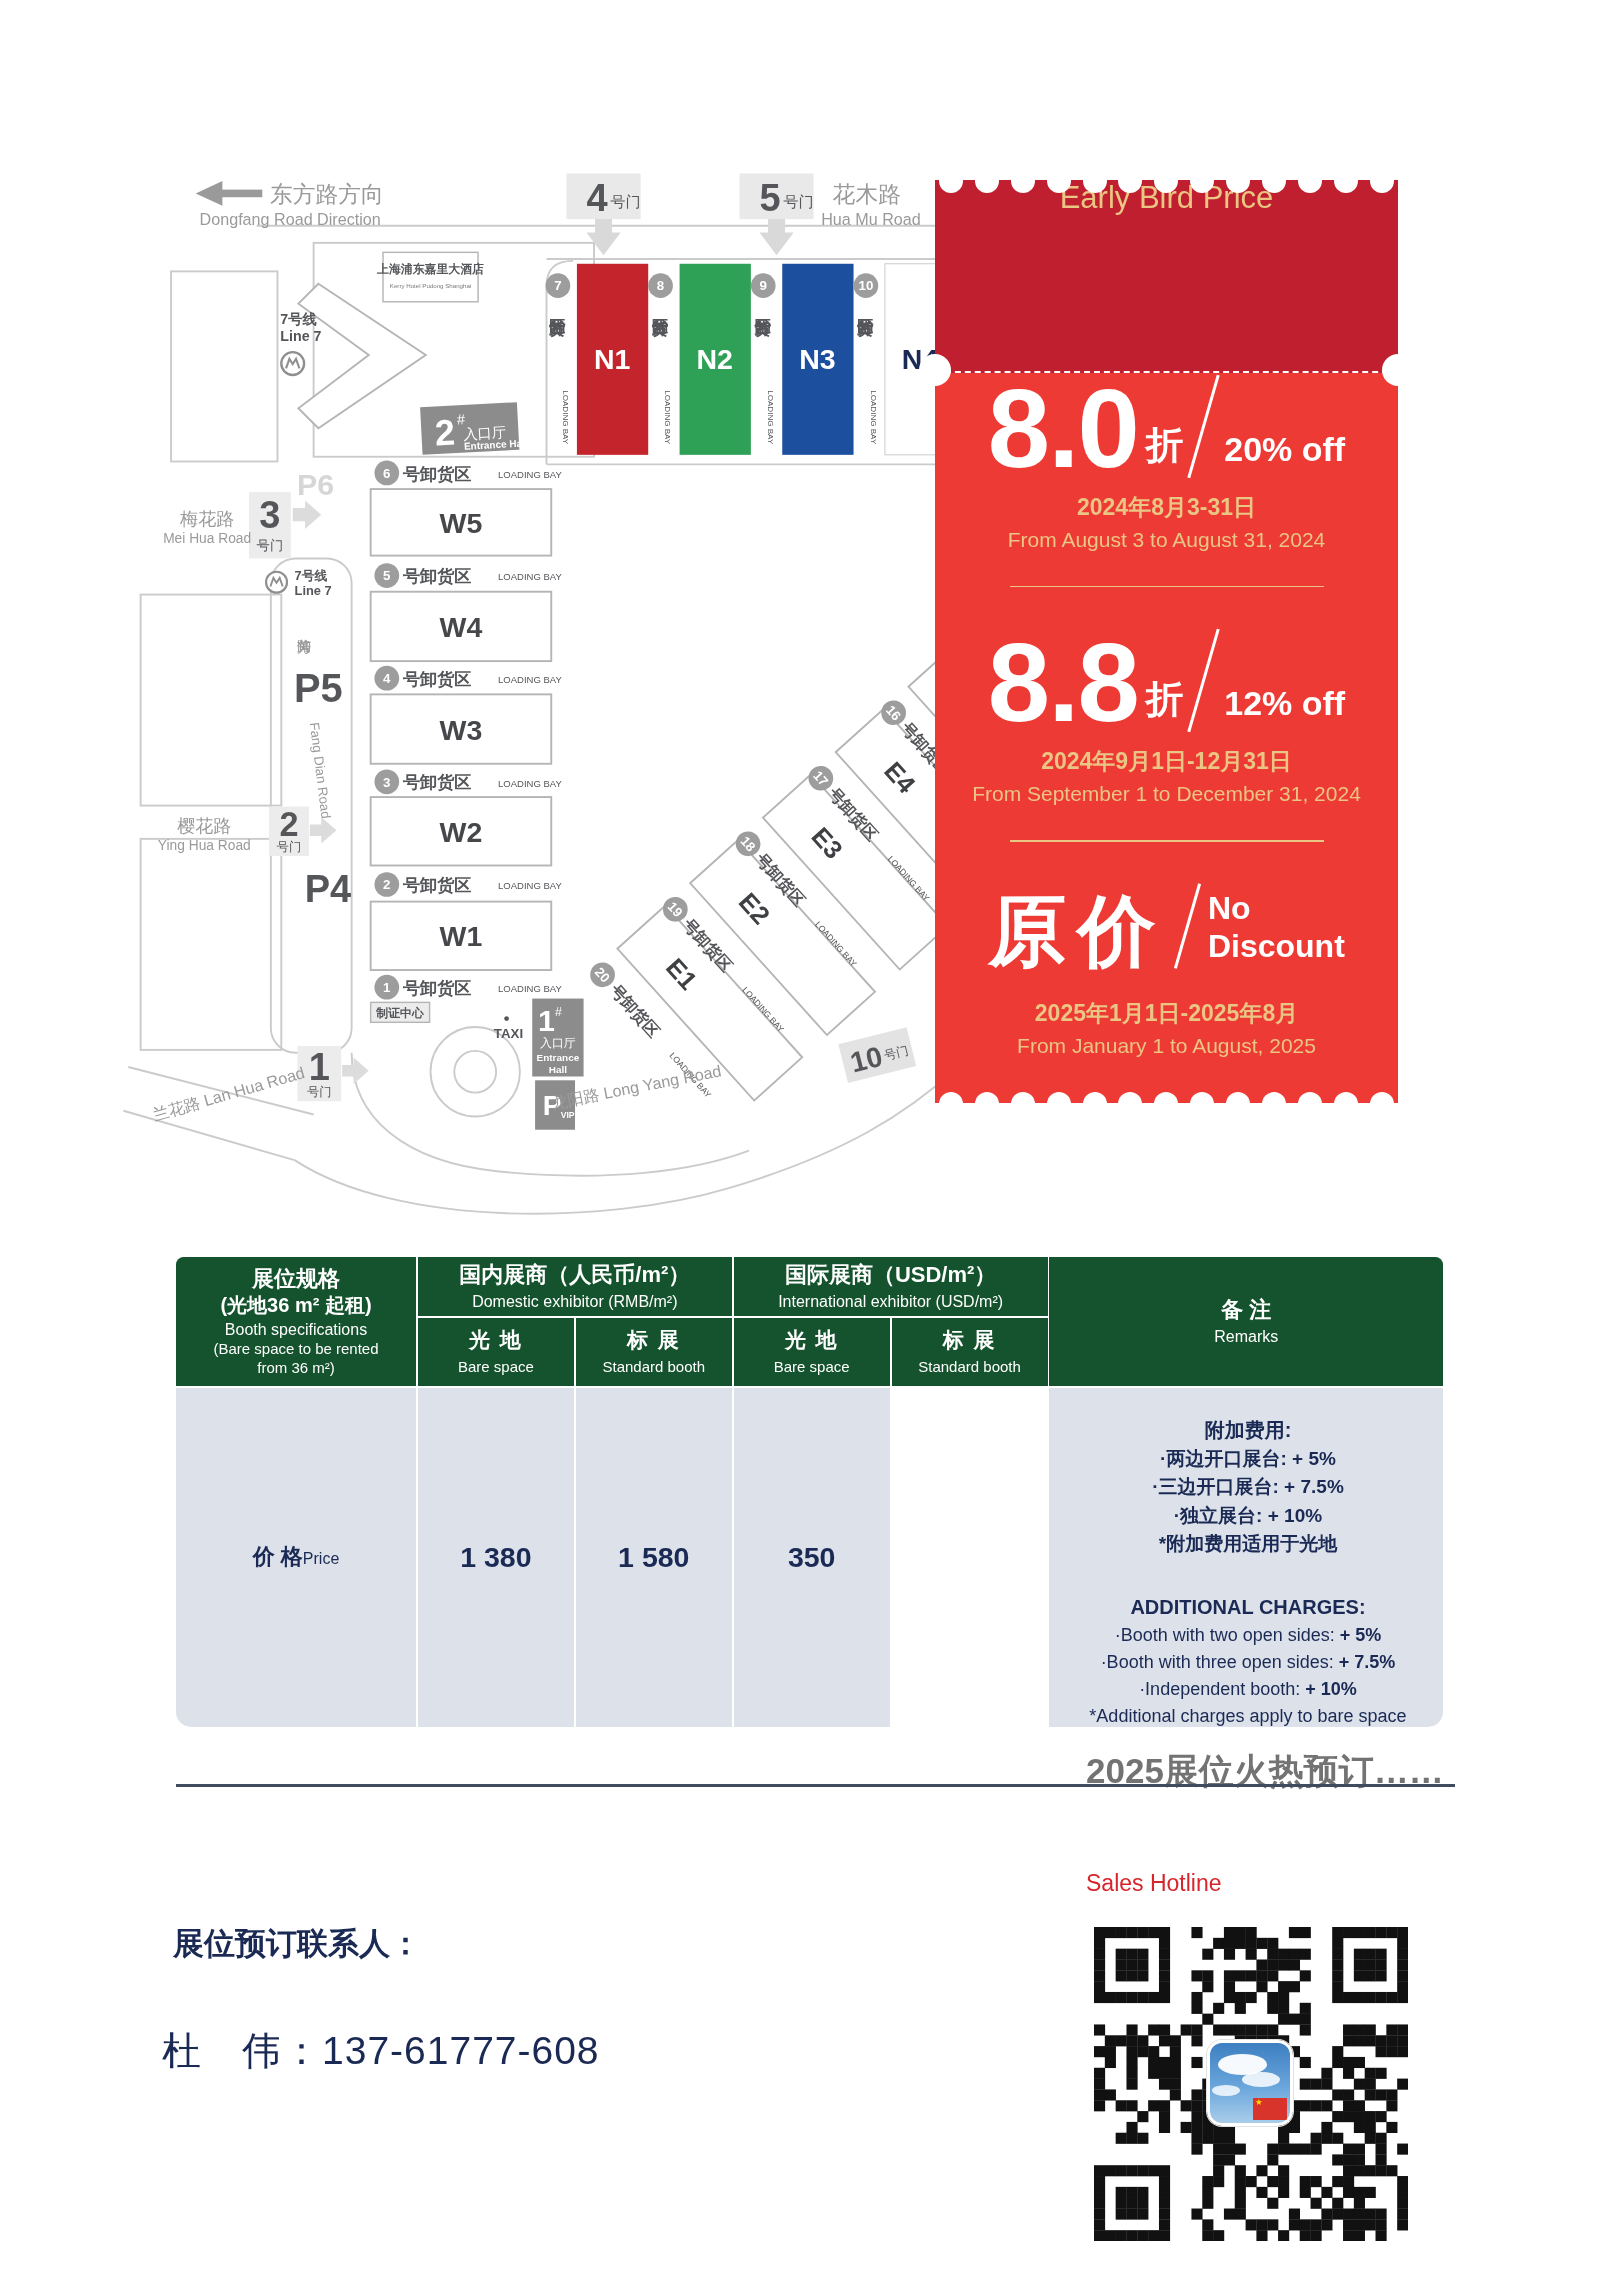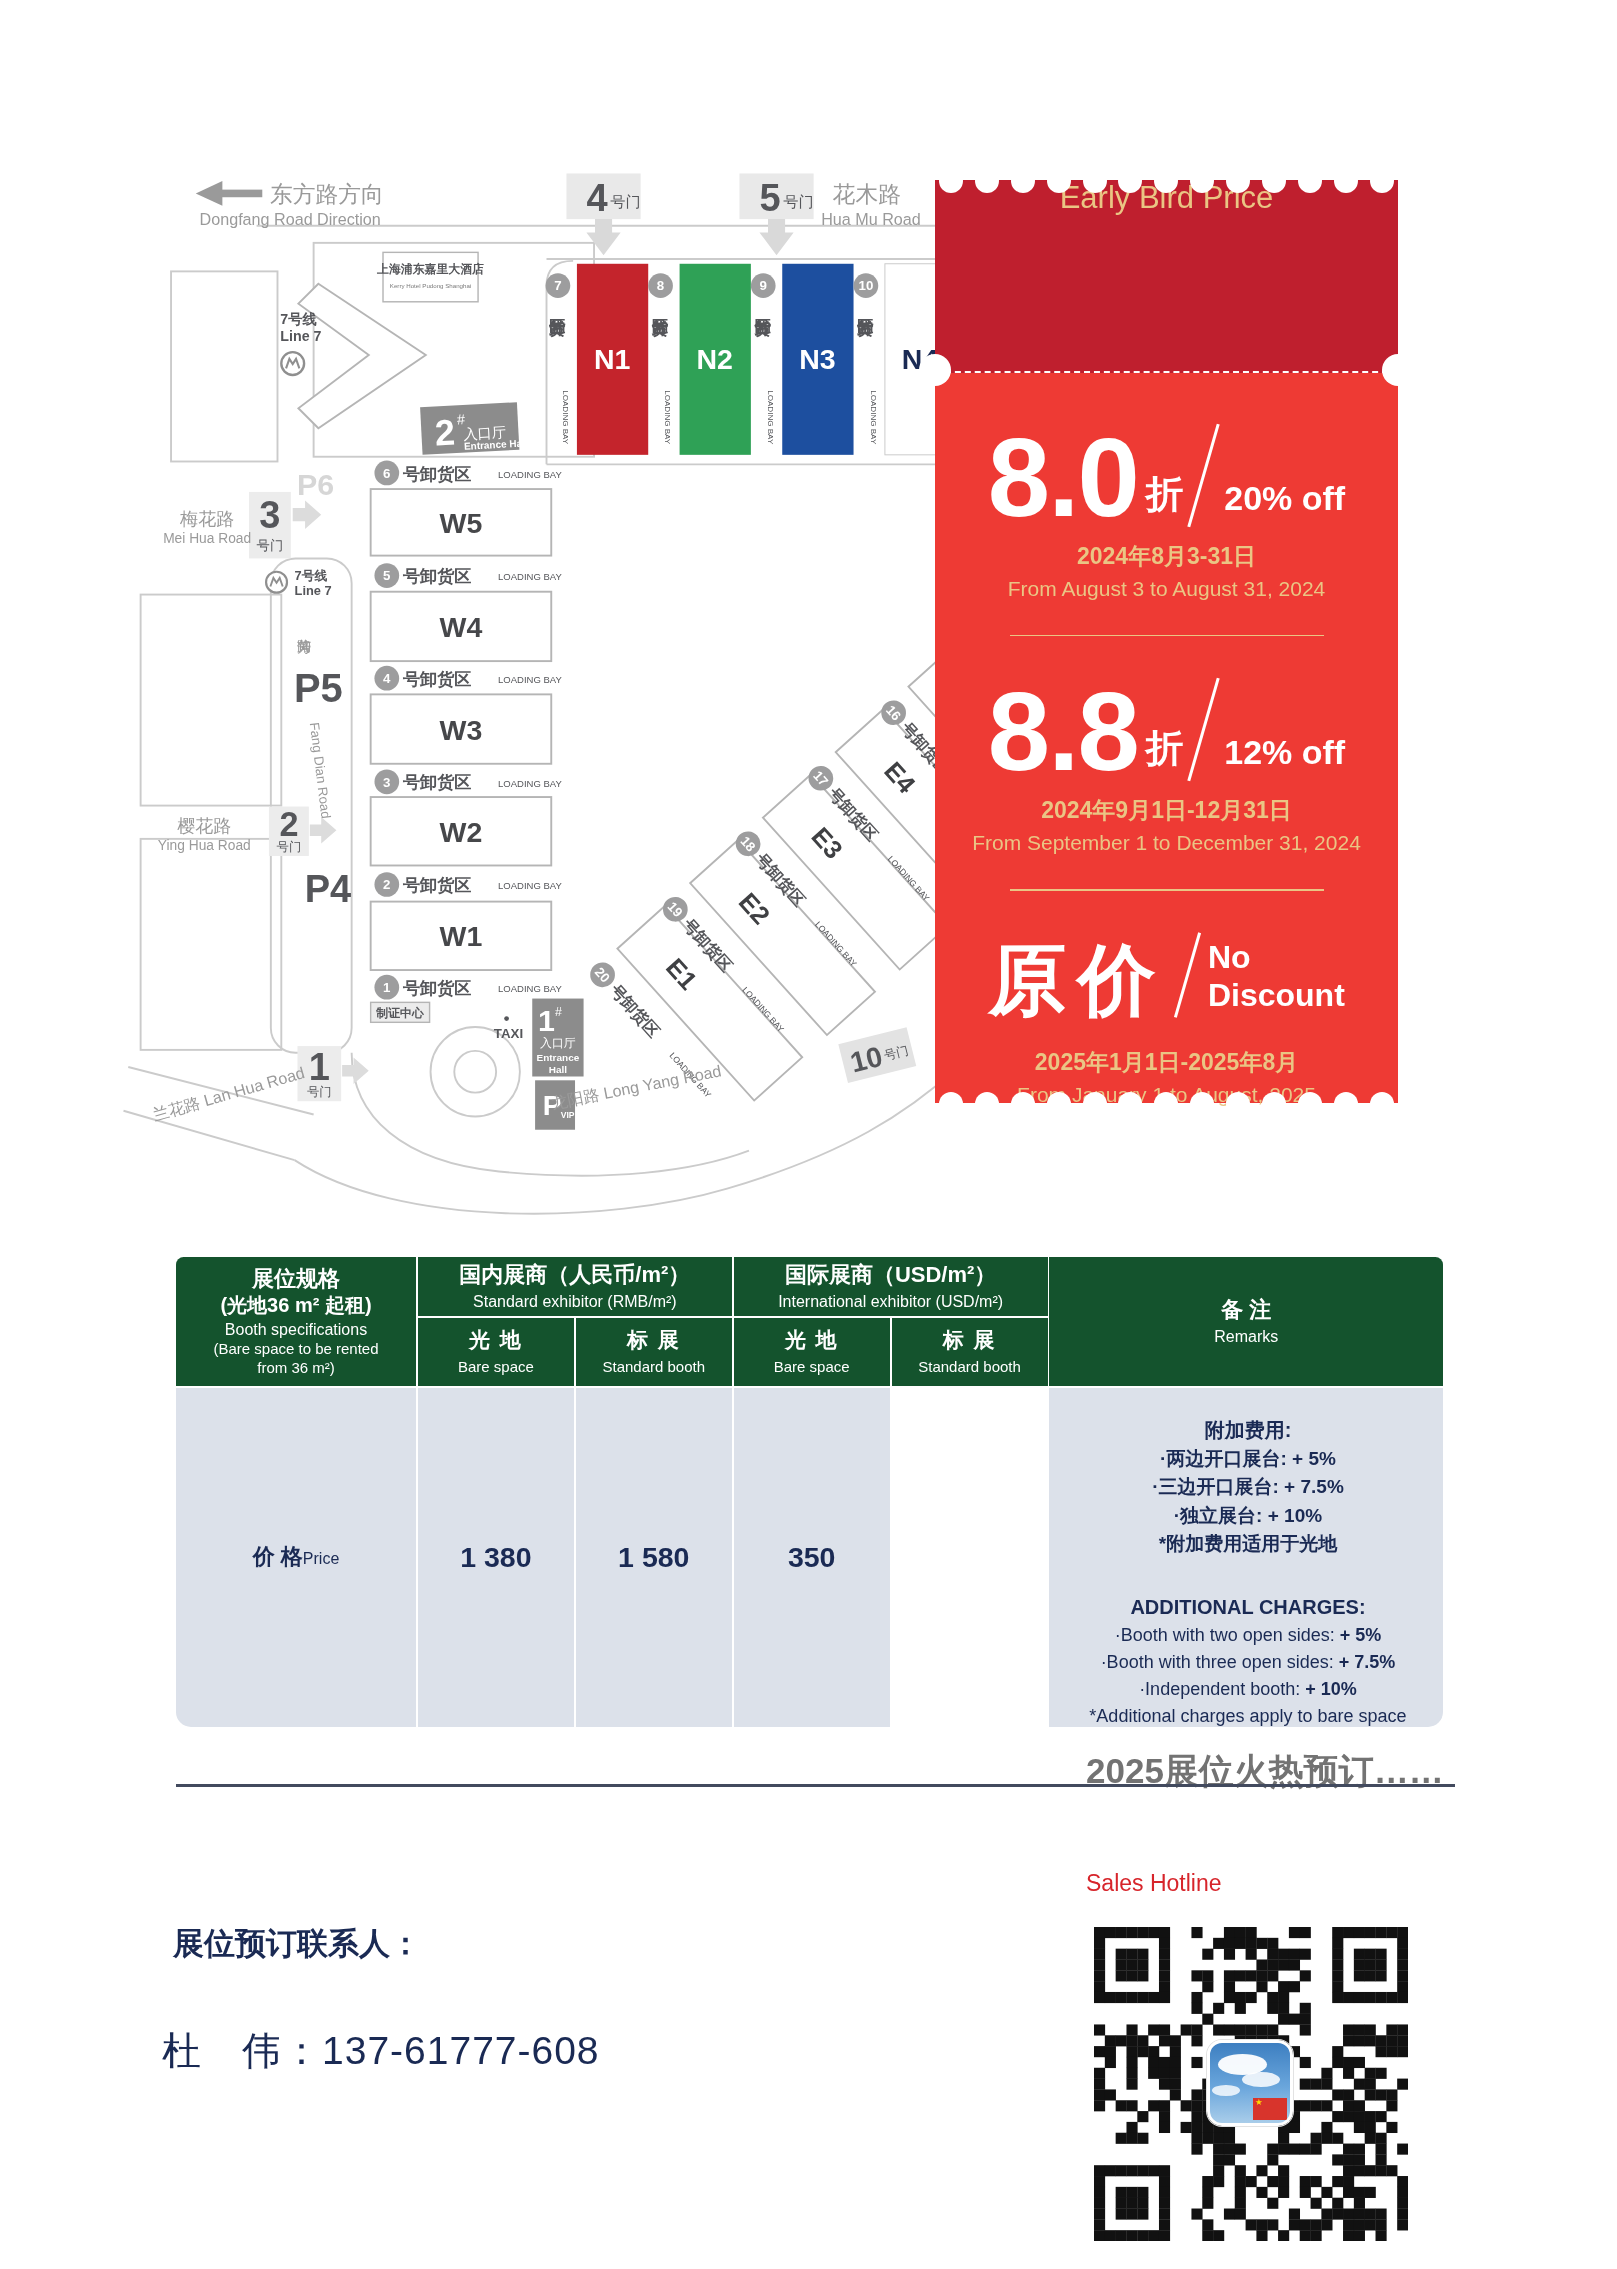--- a/index.html
+++ b/index.html
@@ -24,21 +24,21 @@
   .c-title-cn{padding-top:34px;font-size:61px;font-weight:bold;letter-spacing:21px;text-indent:21px}
   .c-title-en{margin-top:11.4px;font-size:31px;color:#eac584;font-weight:500}
   .tier-main{display:flex;align-items:flex-end;justify-content:center}
   .big{font-size:112px;font-weight:bold;line-height:.92;letter-spacing:-1.9px}
   .unit{font-size:38px;font-weight:bold;margin:0 0 9.5px 7.6px}
   .slash{width:2.9px;height:107px;background:#fff;transform:rotate(16deg);align-self:center;margin:0 19px}
   .off{font-size:34px;font-weight:bold;margin-bottom:11.4px}
   .date-cn{margin-top:11.4px;font-size:23px;font-weight:bold;color:#eac584}
   .date-en{margin-top:4.8px;font-size:21px;color:#eac584}
   .sep{width:314px;height:1.9px;background:#eac584;margin:34px auto 40px}
-  .t1{padding-top:49px}
+  .t1{}
   .t3 .big{font-size:78px;letter-spacing:11.4px;line-height:1}
   .t3 .slash{height:88px}
   .no-disc{text-align:left;font-size:32px;font-weight:bold;line-height:1.2;margin-bottom:3.8px}
 
   
   #ptable{position:absolute;left:176px;top:1257px;width:1267px;z-index:2;
           display:grid;grid-template-columns:240px 156px 156px 156px 156px 1fr;
           grid-template-rows:59px 68px 339px;gap:1.9px;background:#fff;
           border-radius:7.6px 7.6px 15px 15px;overflow:hidden}
   .th{background:#14532d;color:#fff;display:flex;flex-direction:column;align-items:center;
@@ -420,21 +420,21 @@
   <div id="ptable">
     <div class="th span2r">
       <div class="h-cn">展位规格</div>
       <div class="h-cn2">(光地36 m² 起租)</div>
       <div class="h-en">Booth specifications</div>
       <div class="h-en2">(Bare space to be rented</div>
       <div class="h-en2">from 36 m²)</div>
     </div>
     <div class="th" style="grid-column:2/4">
       <div class="h-cn">国内展商（人民币/m²）</div>
-      <div class="h-en">Standard exhibitor (RMB/m²)</div>
+      <div class="h-en">Domestic exhibitor (RMB/m²)</div>
     </div>
     <div class="th" style="grid-column:4/6">
       <div class="h-cn">国际展商（USD/m²）</div>
       <div class="h-en">International exhibitor (USD/m²)</div>
     </div>
     <div class="th span2r" style="grid-column:6">
       <div class="h-cn">备 注</div>
       <div class="h-en">Remarks</div>
     </div>
 

